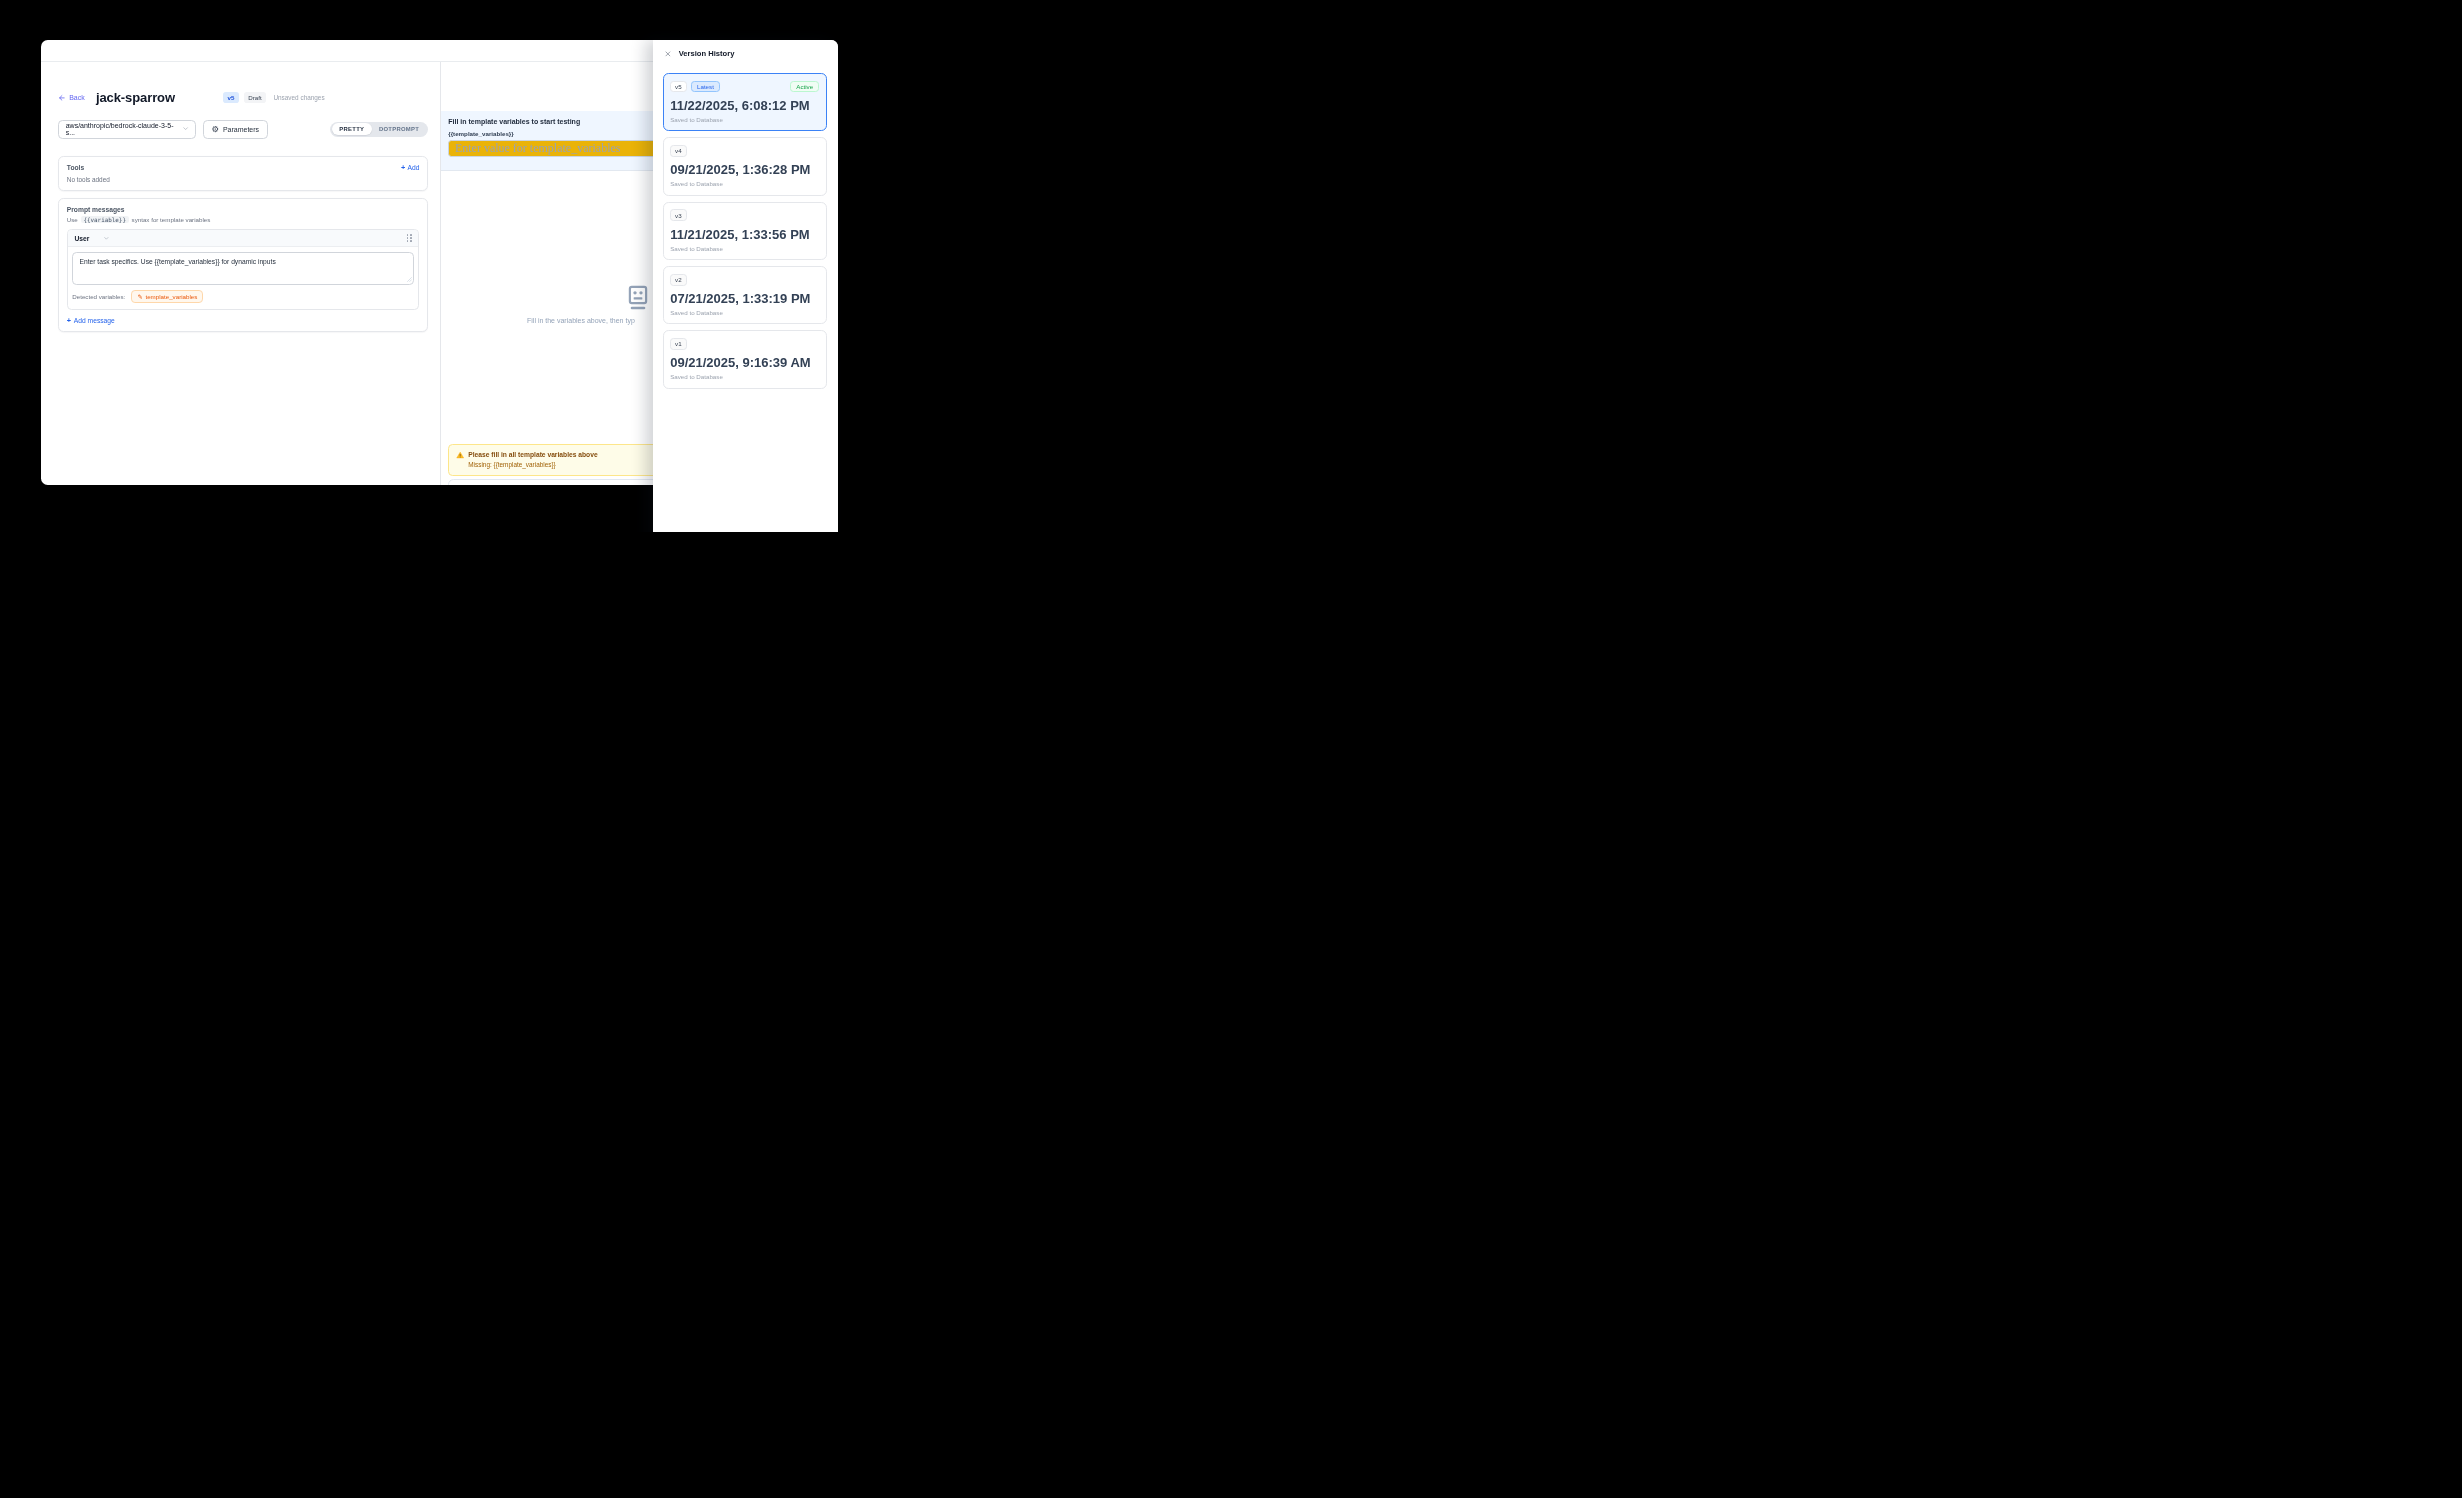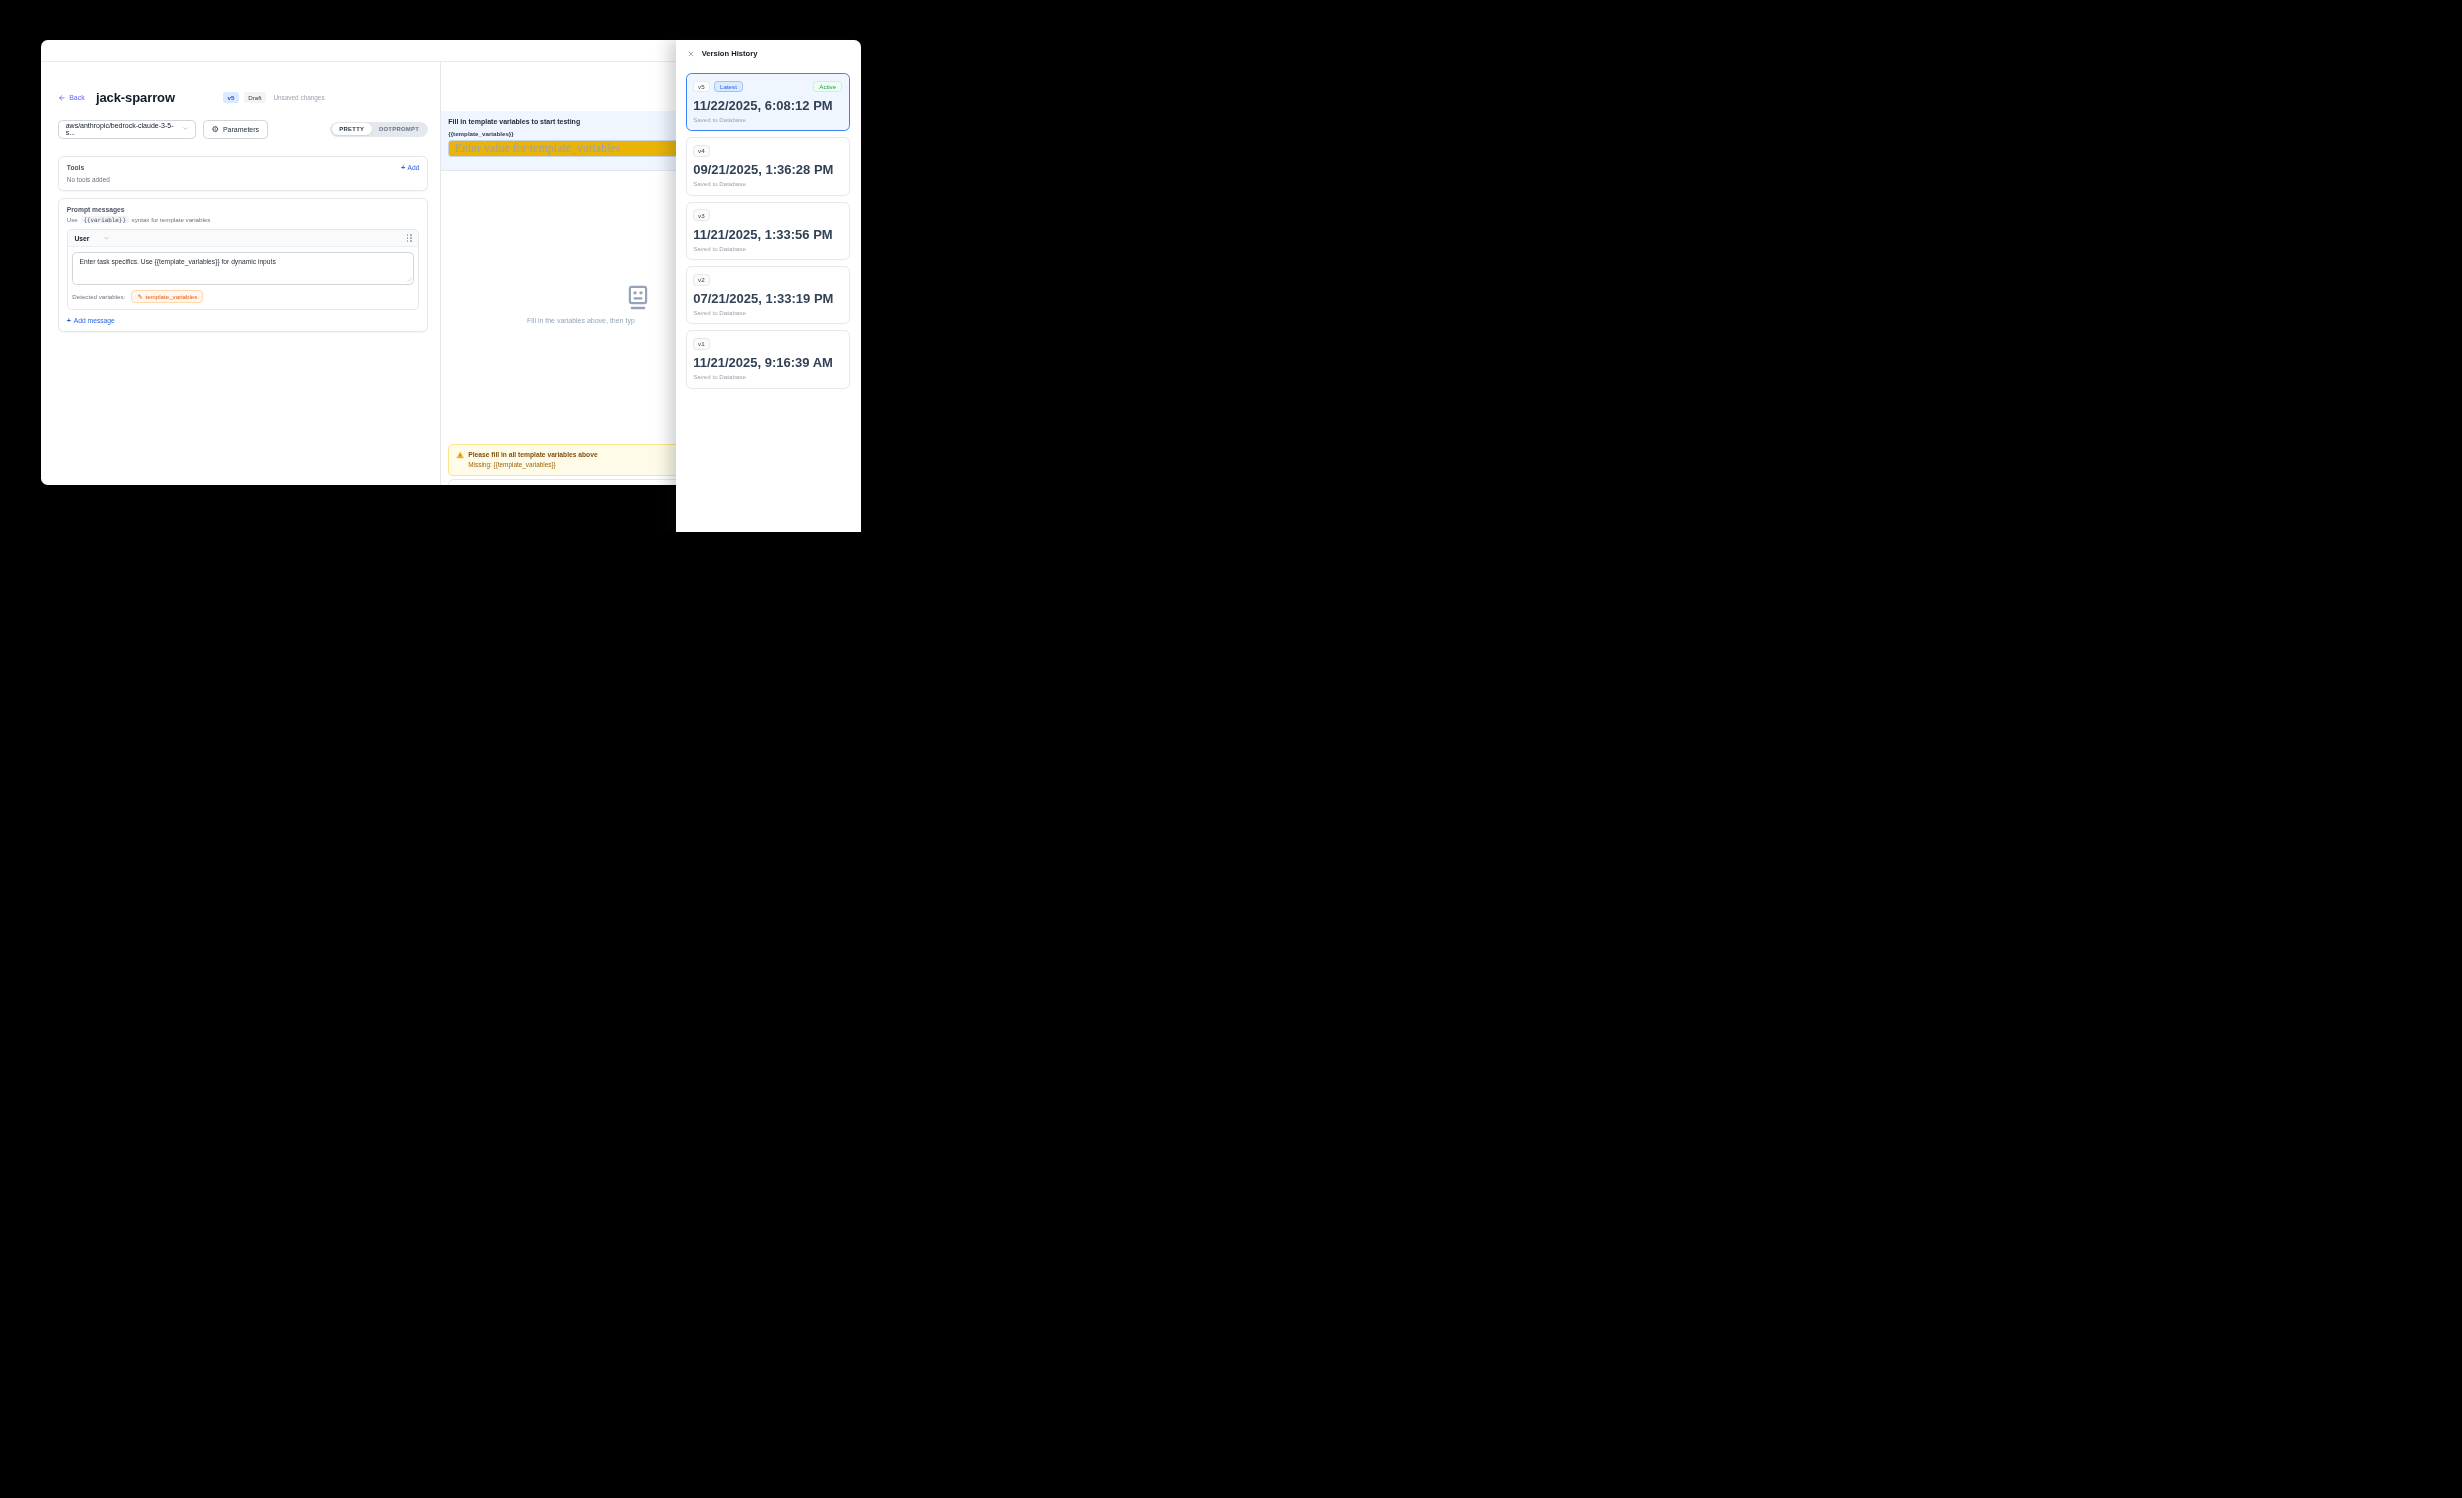--- a/index.html
+++ b/index.html
@@ -104,21 +104,21 @@
     background:#fefce8; border:0.6px solid #fde68a; border-radius:4.5px; padding:5.6px 6.7px 6.7px;
   }
   .warning-title-row { display:flex; align-items:center; gap:3.9px; font-size:6.7px; font-weight:700; color:#854d0e; }
   .warning-missing { margin-top:2.2px; margin-left:12.3px; font-size:6.4px; color:#a16207; }
   .chat-input-stub { position:absolute; left:7.3px; top:417px; width:381px; height:22.4px; background:#fff; border:0.6px solid #e2e8f0; border-radius:5.6px; }
 
   
   .history-drawer {
     position:absolute; left:653px; top:40px; width:185px; height:573px;
     background:#fff; border-radius:0 6.7px 6.7px 0;
-    box-shadow:-6.7px 0 15.7px rgba(15,23,42,0.20); z-index:10;margin-left:23px;
+    box-shadow:-6.7px 0 15.7px rgba(15,23,42,0.20); z-index:10;
   }
   .drawer-header { display:flex; align-items:center; gap:7.3px; padding:9px 0 0 10.6px; }
   .close-btn { display:flex; align-items:center; cursor:pointer; }
   .drawer-title { font-size:7.6px; font-weight:700; color:#111827; }
   .versions-list { margin:15px 11.2px 0 9.5px; display:flex; flex-direction:column; gap:6.2px; }
   .vcard { border:0.6px solid #e5e7eb; border-radius:5.6px; padding:6.7px 6.7px 7.3px; background:#fff; cursor:pointer; }
   .vcard.current { background:#eff6ff; border-color:#3b82f6; }
   .vcard-badges { display:flex; align-items:center; gap:4.5px; }
   .vbadge { background:#fafafa; border:0.6px solid #e5e7eb; color:#374151; font-size:6.2px; font-weight:500; padding:1.4px 3.9px; border-radius:3.4px; }
   .vcard.current .vbadge { background:#fff; }
@@ -309,21 +309,21 @@
         <span class="vbadge">v2</span>
       </div>
       <div class="vcard-time">07/21/2025, 1:33:19 PM</div>
       <div class="vcard-status">Saved to Database</div>
     </div>
 
     <div class="vcard">
       <div class="vcard-badges">
         <span class="vbadge">v1</span>
       </div>
-      <div class="vcard-time">11/21/2025, 9:16:39 AM</div>
+      <div class="vcard-time">09/21/2025, 9:16:39 AM</div>
       <div class="vcard-status">Saved to Database</div>
     </div>
 
   </div>
 </div>
 
 <div class="watermark">Screenshot by Xnapper.com</div>
 
 
 </body></html>

